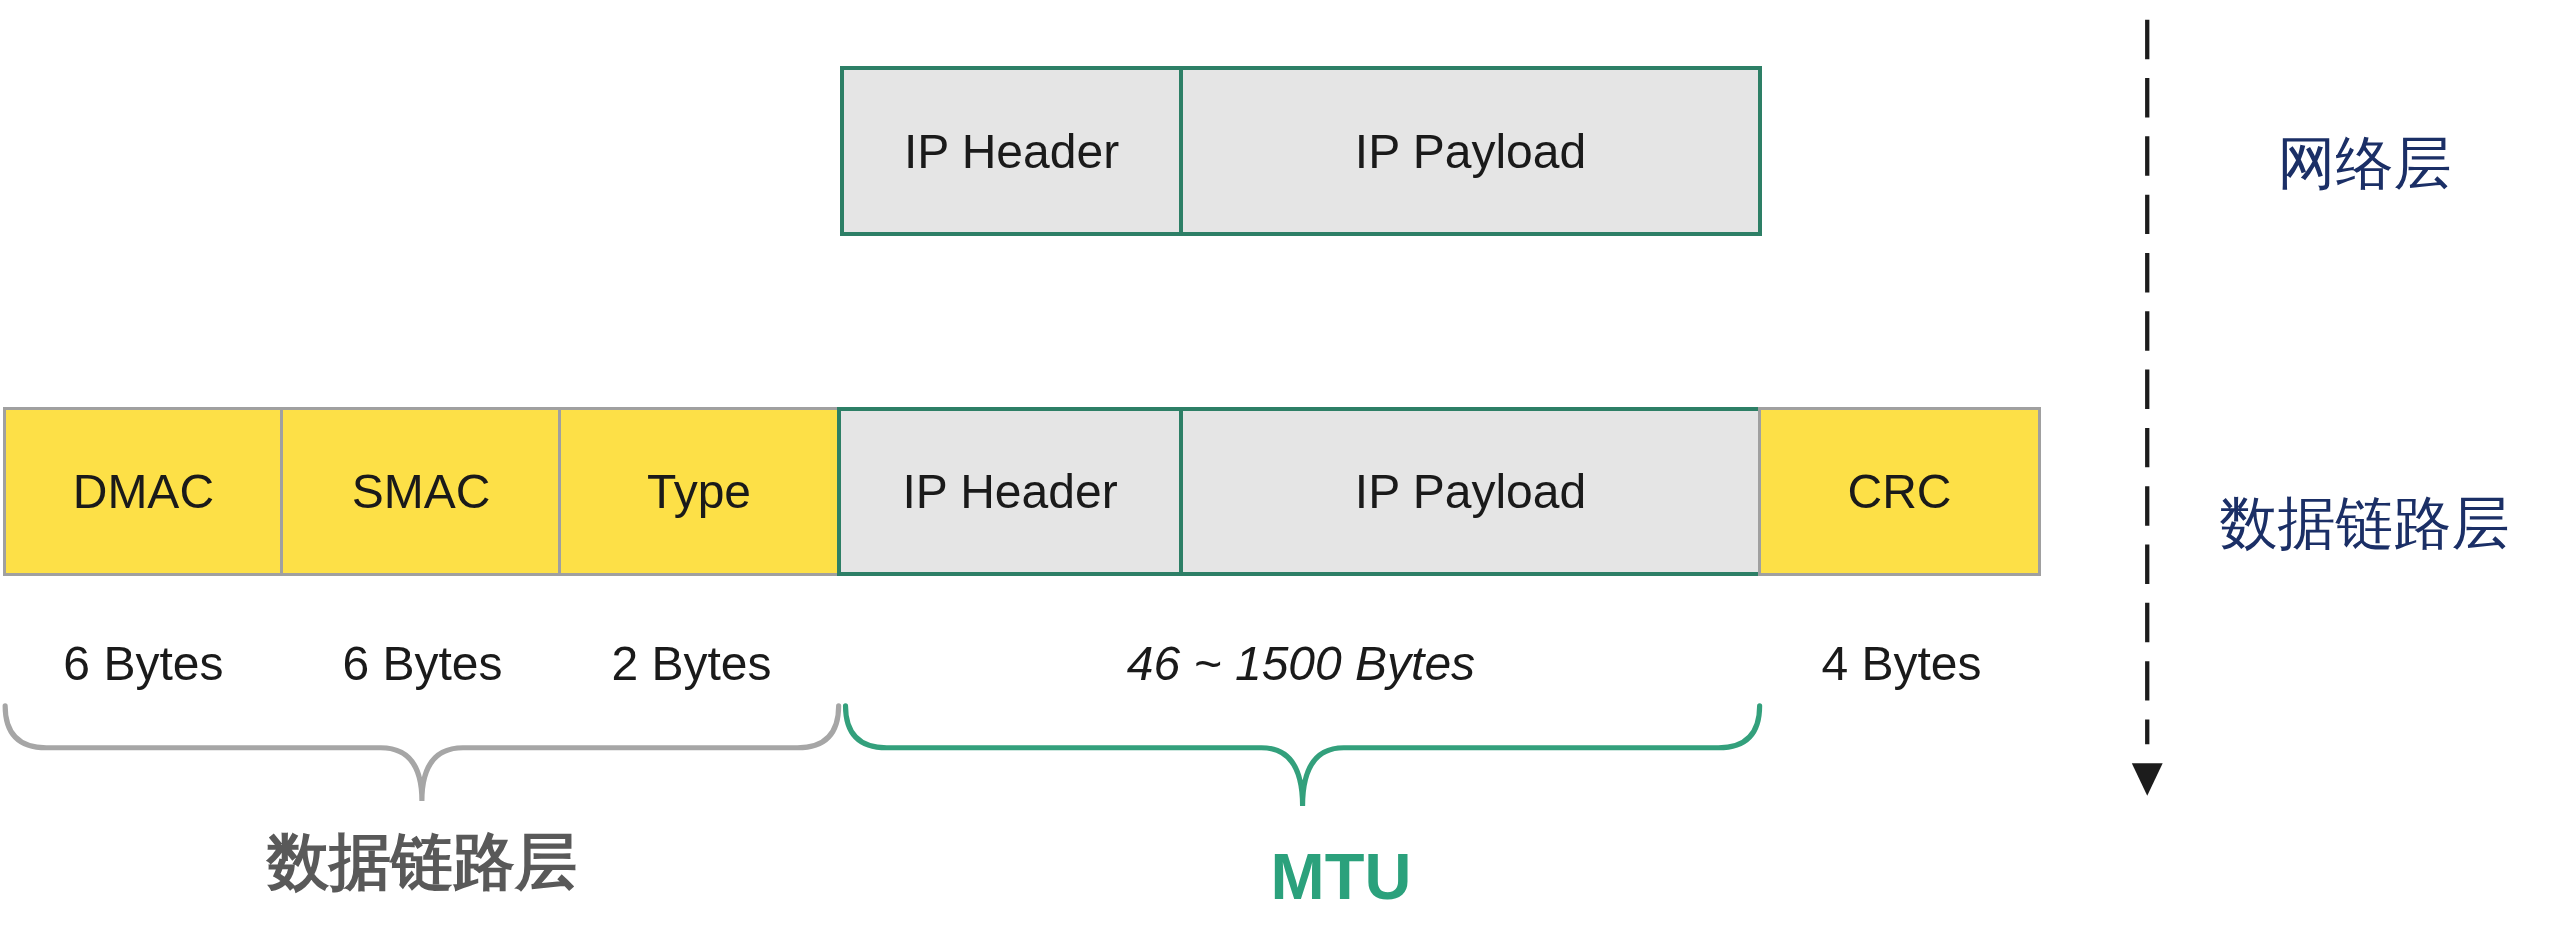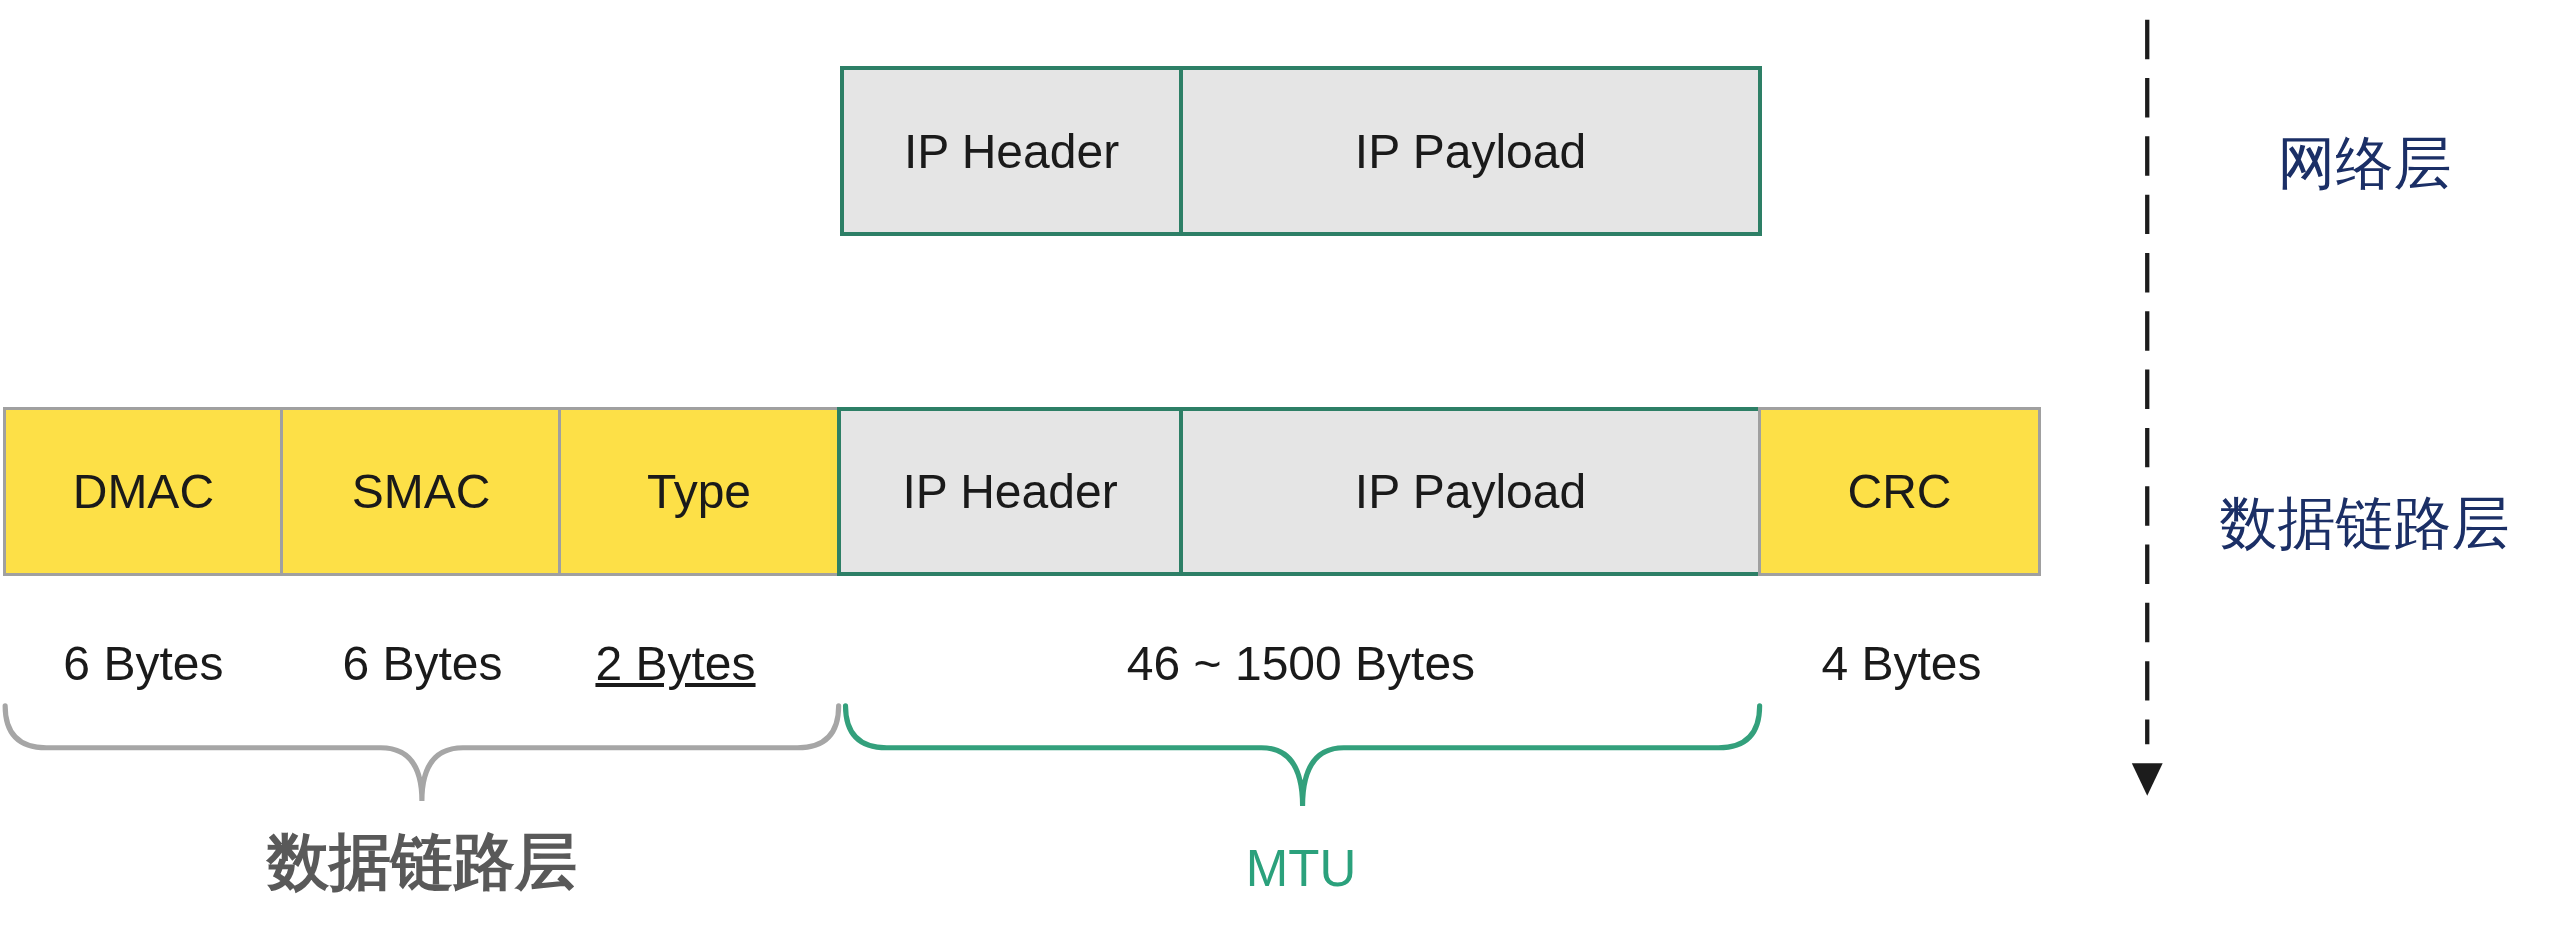--- a/index.html
+++ b/index.html
@@ -38,22 +38,22 @@
   .annotation {
     position: absolute;
     text-align: center;
     white-space: nowrap;
   }
   .eth-hdr-label {
     left: 79px; width: 686px; top: 820px;
     font-size: 62px; font-weight: bold; color: #595959;
   }
   .mtu-label {
-    left: 958px; width: 686px; top: 839px;
-    font-size: 51px; font-weight: normal; color: #2ba17c;
+    left: 998px; width: 686px; top: 839px;
+    font-size: 65px; font-weight: bold; color: #2ba17c;
   }
   .layer-label {
     left: 2150px; width: 429px;
     font-size: 58px; color: #1b2f66;
   }
   .layer-network   { top: 125px; }
   .layer-datalink  { top: 485px; }
   svg.overlay {
     position: absolute;
     left: 0; top: 0;
@@ -91,22 +91,22 @@
     <div class="cell green midrow" style="left:1179px;width:583px;">
       <span>IP Payload</span>
     </div>
     <div class="cell beige midrow" style="left:1758px;width:283px;">
       <span>CRC</span>
     </div>
   </div>
 
   <div class="size-label" style="left:3.4px;width:280px;">6 Bytes</div>
   <div class="size-label" style="left:283px;width:279px;">6 Bytes</div>
-  <div class="size-label" style="left:536px;width:279px;text-decoration:underline;">2 Bytes</div>
-  <div class="size-label" style="left:840px;width:922px;">46 ~ 1500 Bytes</div>
+  <div class="size-label" style="left:552px;width:279px;">2 Bytes</div>
+  <div class="size-label" style="left:840px;width:922px;font-style:italic;">46 ~ 1500 Bytes</div>
   <div class="size-label" style="left:1762px;width:279px;">4 Bytes</div>
 
   <svg class="overlay" viewBox="0 0 3004 1102">
     <path d="M 6 823 Q 6 872 54 872 L 444 872 Q 492 872 492 934 Q 492 872 540 872 L 930 872 Q 978 872 978 823" fill="none" stroke="#a6a6a6" stroke-width="6" stroke-linecap="round"></path>
     <path d="M 986 823 Q 986 872 1034 872 L 1471 872 Q 1519 872 1519 940 Q 1519 872 1567 872 L 2004 872 Q 2052 872 2052 823" fill="none" stroke="#33a07c" stroke-width="6" stroke-linecap="round"></path>
     <line x1="2504" y1="23" x2="2504" y2="868" stroke="#1c1c1c" stroke-width="5" stroke-dasharray="46 22"></line>
     <polygon points="2486,890 2522,890 2504,928" fill="#1c1c1c"></polygon>
   </svg>
 
   <div class="annotation eth-hdr-label">数据链路层</div>

